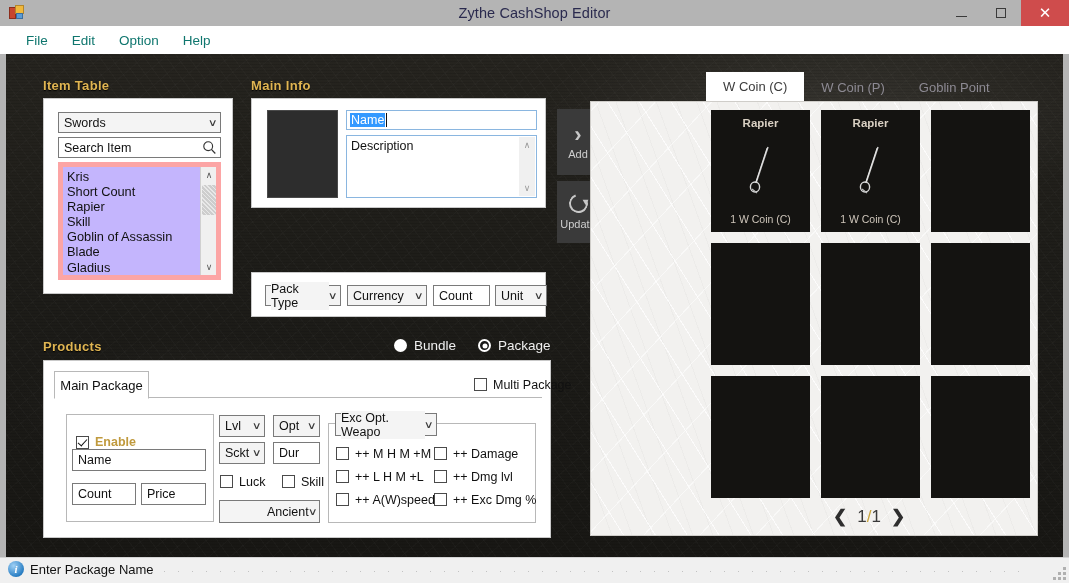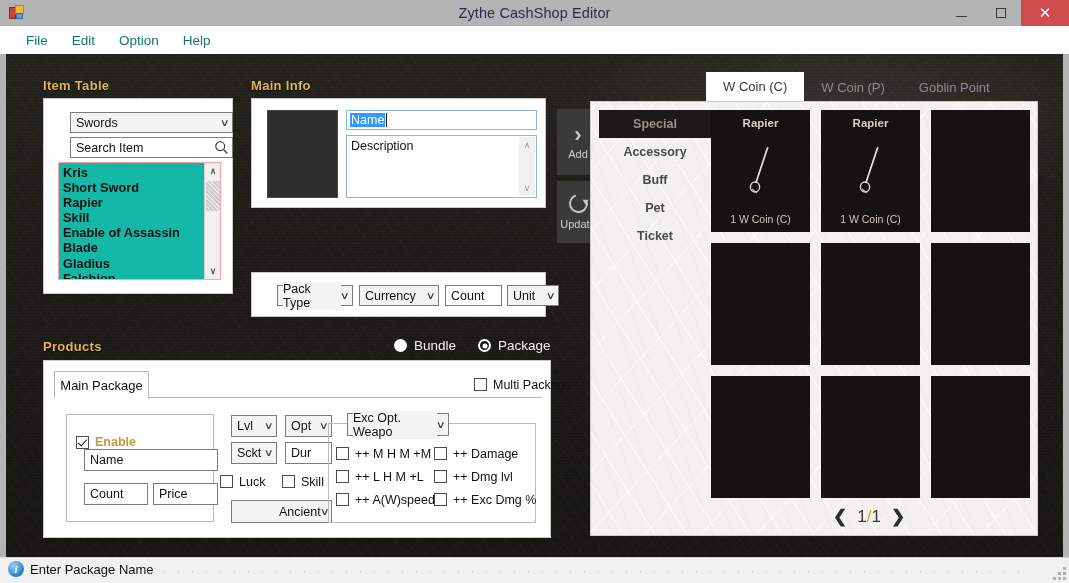--- a/index.html
+++ b/index.html
@@ -146,36 +146,35 @@
     background: #ffffff;
     border: 1px solid #c9c9c9;
   }
 
   
   .wctl {
     position: absolute;
     background: #fff;
     border: 1px solid #7a7a7a;
     font-size: 12.5px; color: #111;
-    display: flex; align-items: center; margin-left: 12px;
+    display: flex; align-items: center;
   }
   .wctl.combo { justify-content: space-between; padding: 0 4px 0 5px; background: #f4f4f4; }
   .wctl.combo .lbl { background: #f4f4f4; }
   .wctl.txt { padding: 0 5px; background: #fff; }
   .chev {
     font-size: 10px; color: #3a3a3a;
     transform: scaleX(1.35); line-height: 1;
   }
 
   
   .listbox {
     position: absolute;
-    background: #14b8a6; border: 1px solid #fca5a5;
+    background: #c4b5fd; border: 5px solid #fca5a5;
     overflow: hidden;
-    font-weight: bold;
   }
   .listbox .items { padding: 2px 0 0 4px; }
   .listbox .li { font-size: 12.8px; color: #111; line-height: 15.1px; white-space: nowrap; }
   .vscroll {
     position: absolute; right: 0; top: 0; bottom: 0; width: 16px;
     background: #f0f0f0; border-left: 1px solid #d0d0d0;
   }
   .vscroll .arrow {
     position: absolute; left: 0; width: 16px; height: 16px;
     display: flex; align-items: center; justify-content: center;
@@ -424,24 +423,24 @@
         <span>Search Item</span>
         <svg width="15" height="15" viewBox="0 0 16 16">
           <circle cx="6.6" cy="6.6" r="4.7" fill="none" stroke="#333" stroke-width="1.2"></circle>
           <line x1="10" y1="10" x2="14.2" y2="14.4" stroke="#333" stroke-width="1.3"></line>
         </svg>
       </div>
 
       <div class="listbox" style="left:14px; top:63px; width:163px; height:118px;">
         <div class="items">
           <div class="li">Kris</div>
-          <div class="li">Short Sword</div>
+          <div class="li">Short Count</div>
           <div class="li">Rapier</div>
           <div class="li">Skill</div>
-          <div class="li">Enable of Assassin</div>
+          <div class="li">Goblin of Assassin</div>
           <div class="li">Blade</div>
           <div class="li">Gladius</div>
           <div class="li">Falchion</div>
 
         </div>
         <div class="vscroll">
           <div class="arrow up">∧</div>
           <div class="thumb" style="top:18px; height:30px;"></div>
           <div class="arrow down">∨</div>
         </div>
@@ -616,27 +615,20 @@
     </div>
 
     <div class="shop-tabs" style="left:700px; top:18px;">
       <div class="shop-tab active">W Coin (C)</div>
       <div class="shop-tab">W Coin (P)</div>
       <div class="shop-tab">Goblin Point</div>
     </div>
 
     <div class="shop-panel" style="left:584px; top:47px; width:448px; height:435px;">
 
-      <div class="cat-list">
-        <div class="cat-item active">Special</div>
-        <div class="cat-item">Accessory</div>
-        <div class="cat-item">Buff</div>
-        <div class="cat-item">Pet</div>
-        <div class="cat-item">Ticket</div>
-      </div>
 
       <div class="card-grid" style="left:120px; top:8px;">
 
         <div class="card">
           <div class="cname">Rapier</div>
           <svg class="sprite" width="40" height="56" viewBox="0 0 40 56">
             <line x1="27" y1="4" x2="15" y2="40" stroke="#cfcfcf" stroke-width="1.5"></line>
             <line x1="26" y1="5" x2="14.5" y2="40" stroke="#ffffff" stroke-width="0.7"></line>
             <ellipse cx="14" cy="44" rx="4.6" ry="5" fill="none" stroke="#d8d8d8" stroke-width="1.4"></ellipse>
             <line x1="11" y1="46" x2="16" y2="50" stroke="#bdbdbd" stroke-width="1.2"></line>

